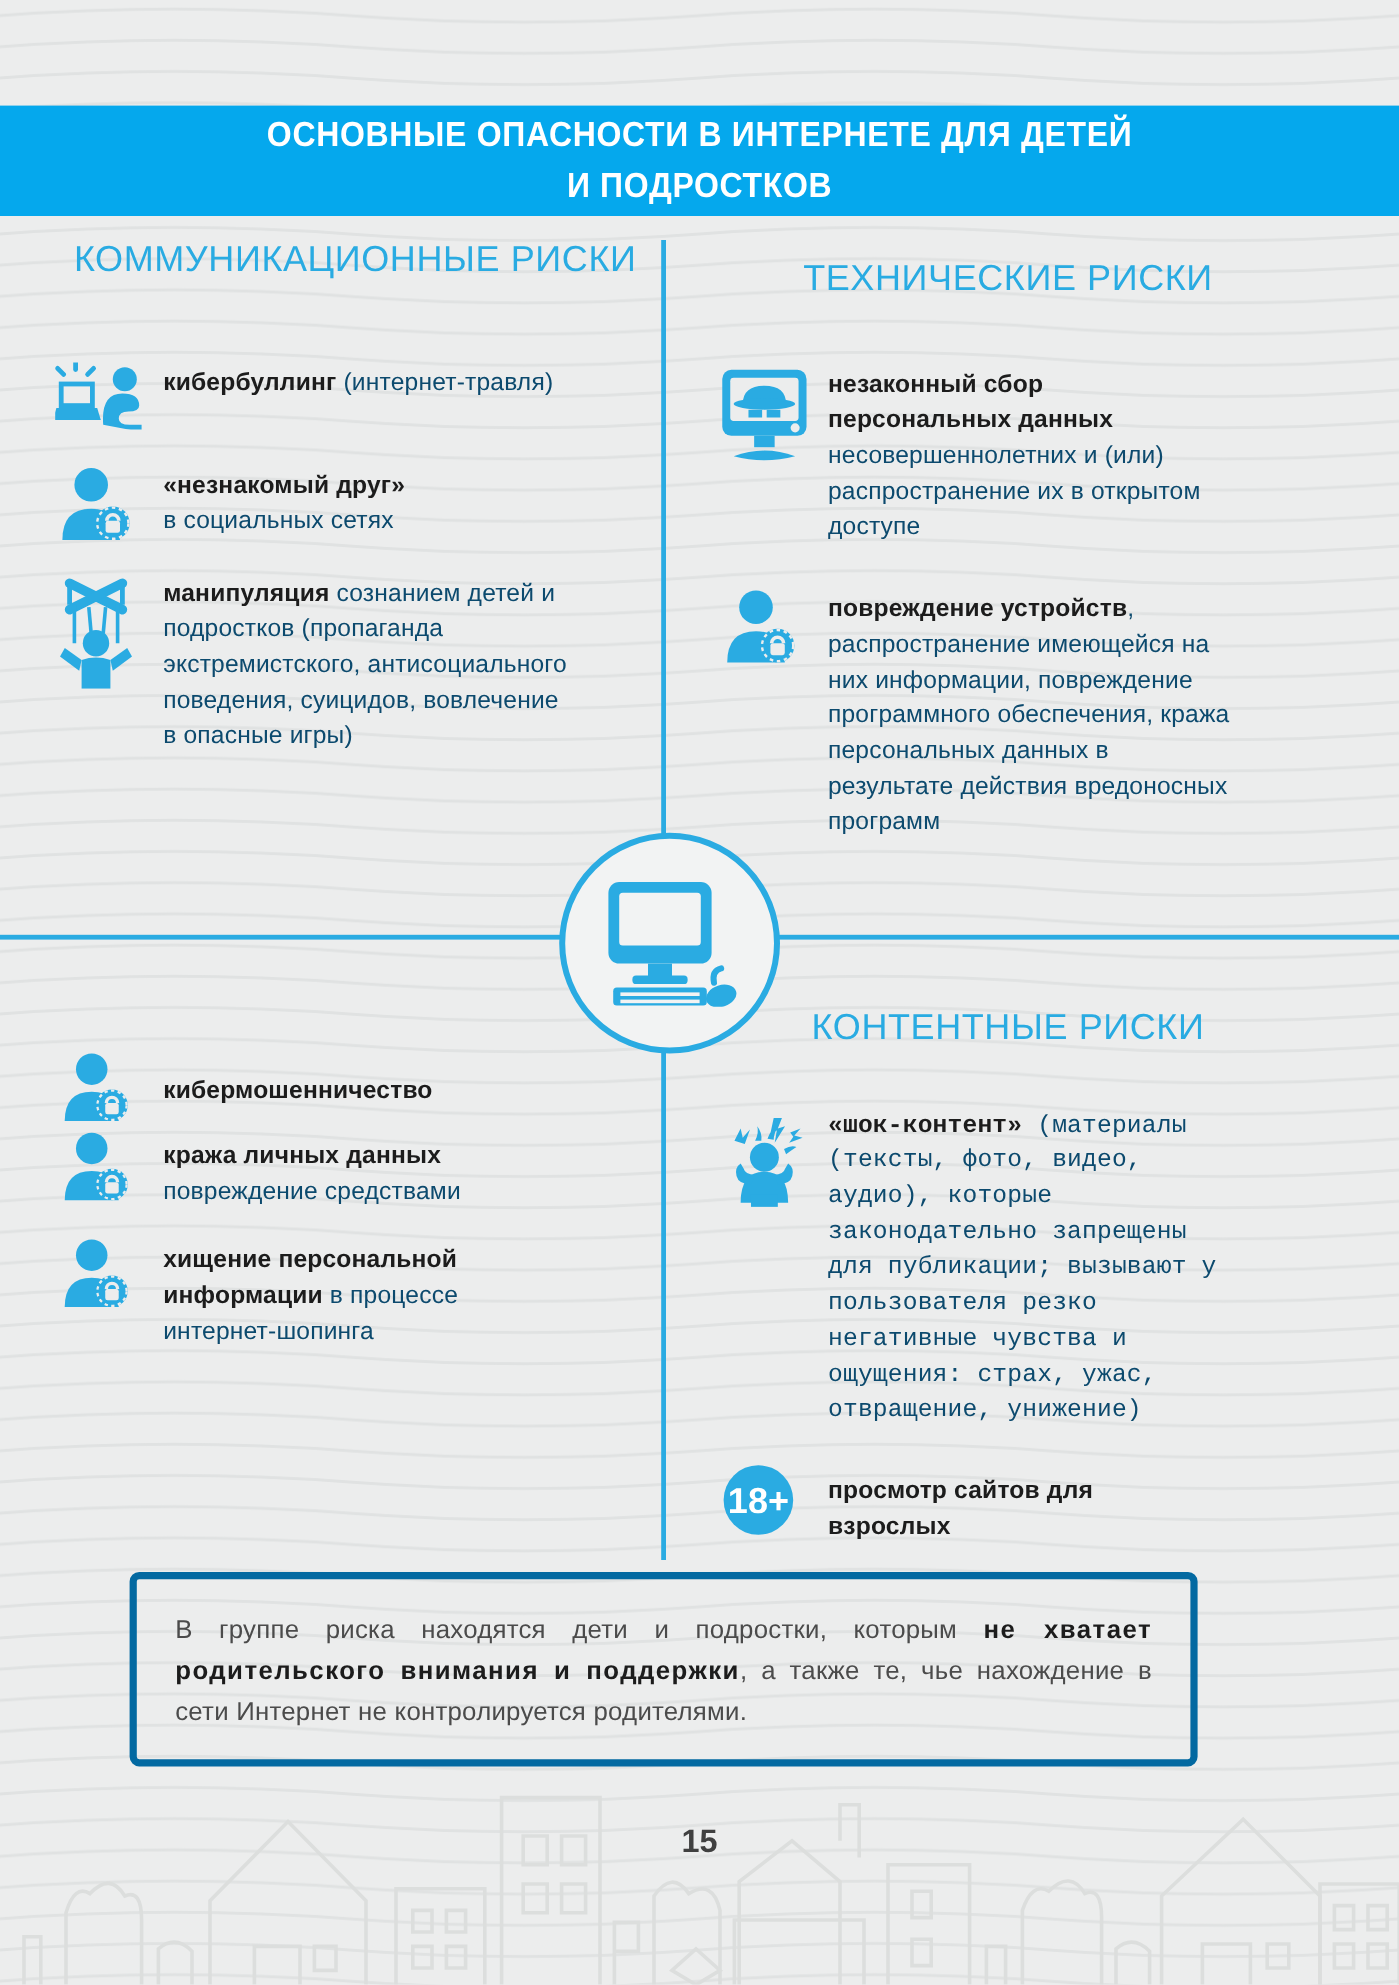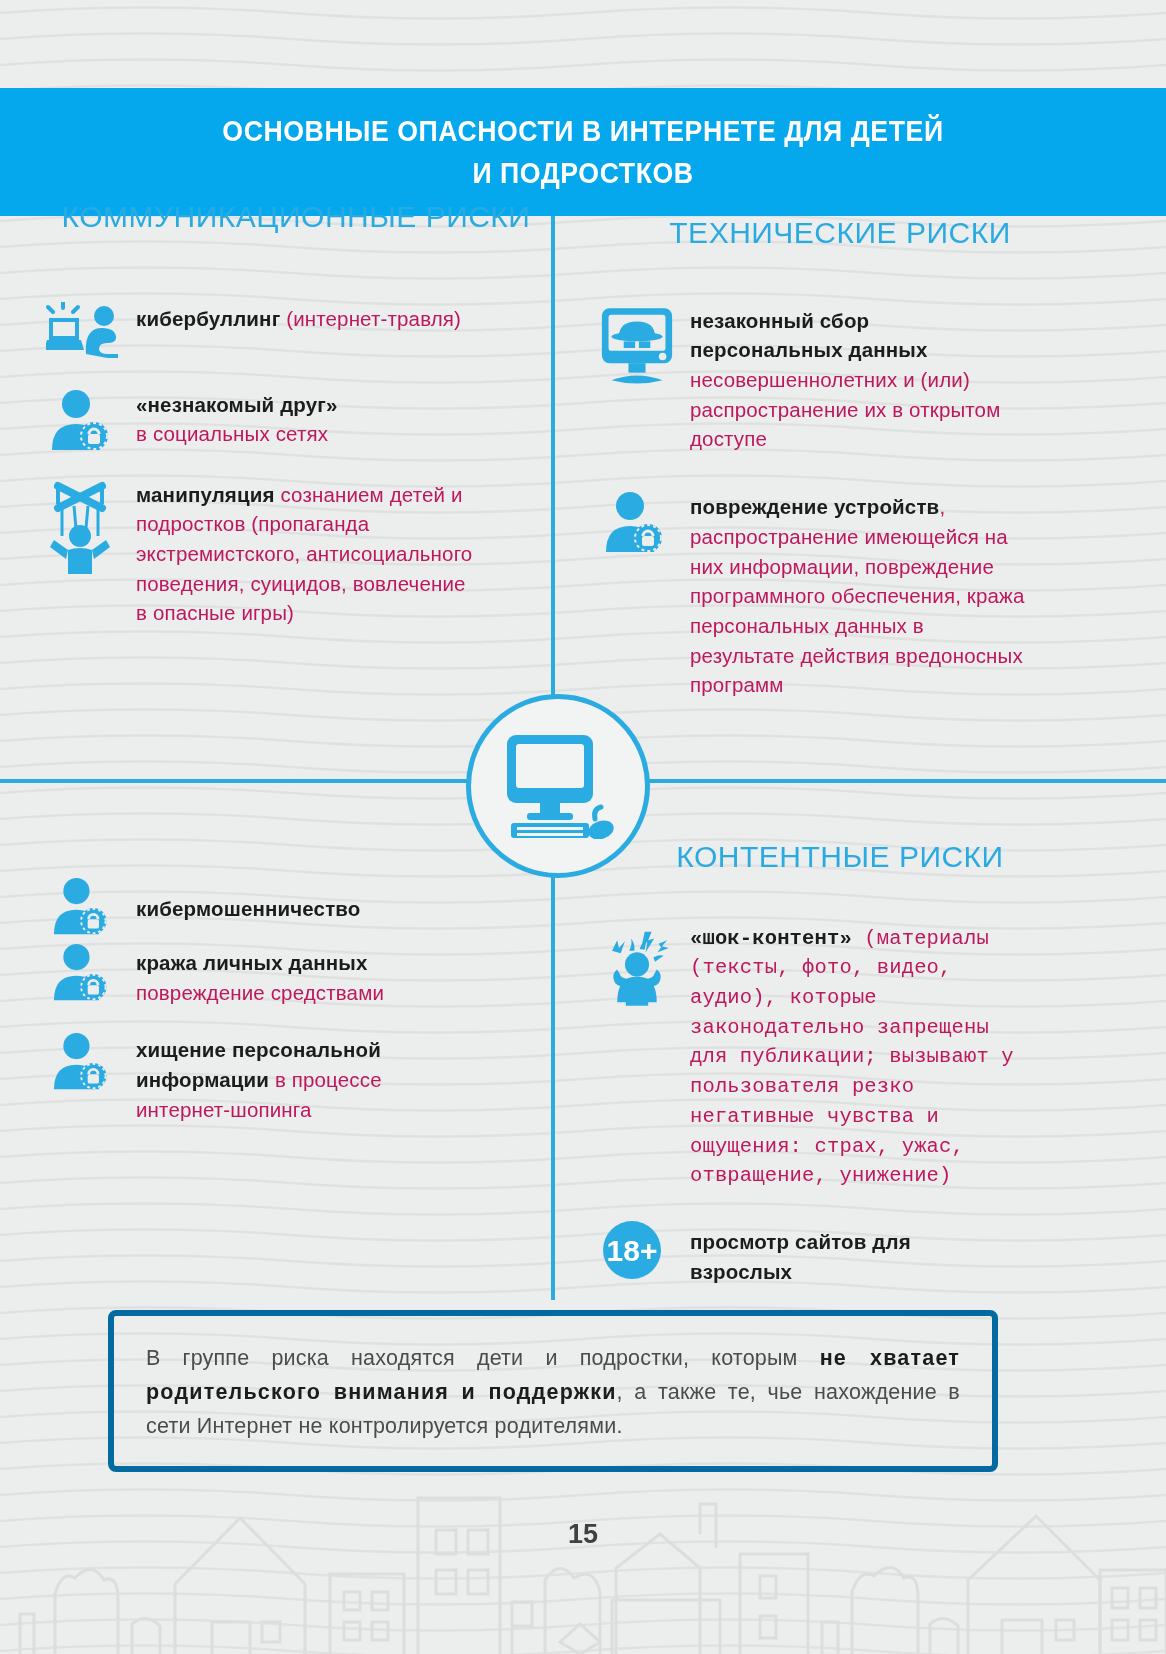--- a/index.html
+++ b/index.html
@@ -9,21 +9,21 @@
     font-family:"Liberation Sans", sans-serif;
     position:relative;overflow:hidden;
   }
   
   #wave-texture{
     position:absolute;inset:0;
     z-index:0;pointer-events:none;
   }
   
   .header-band{
-    position:absolute;left:0;top:88px;width:1166px;height:128px;
+    position:absolute;left:0;top:88px;width:1166px;height:92px;
     background:#05a8ed;z-index:3;
     display:flex;align-items:center;justify-content:center;
   }
   .header-title{
     color:#ffffff;font-weight:bold;font-size:29px;letter-spacing:.6px;
     text-align:center;line-height:1.45;
     font-family:"Liberation Sans Narrow","Liberation Sans",sans-serif;
     transform:scaleX(.92);
     text-transform:uppercase;
     width:1000px;
@@ -55,21 +55,21 @@
   .q-br{left:600px;top:838px;width:480px;}
 
   .item{display:flex;align-items:flex-start;gap:16px;margin-top:22px;}
   .ico{flex:0 0 auto;width:74px;display:flex;justify-content:center;}
   .txt{
     font-size:20.5px;line-height:1.45;color:#3b3b3b;
     font-family:"Liberation Sans",sans-serif;
     letter-spacing:.15px;padding-top:2px;
   }
   .txt b{font-weight:bold;color:#1c1c1c;}
-  .txt .thin{color:#be185d;}
+  .txt .thin{color:#0c4a6e;}
 
   
   .callout{
     position:absolute;left:108px;top:1310px;width:890px;
     border:6px solid #0369a1;border-radius:8px;
     padding:26px 32px 22px 32px;z-index:6;box-sizing:border-box;
   }
   .callout p{
     margin:0;font-size:21.5px;line-height:1.58;color:#4b4b4b;
     text-align:justify;letter-spacing:.2px;

